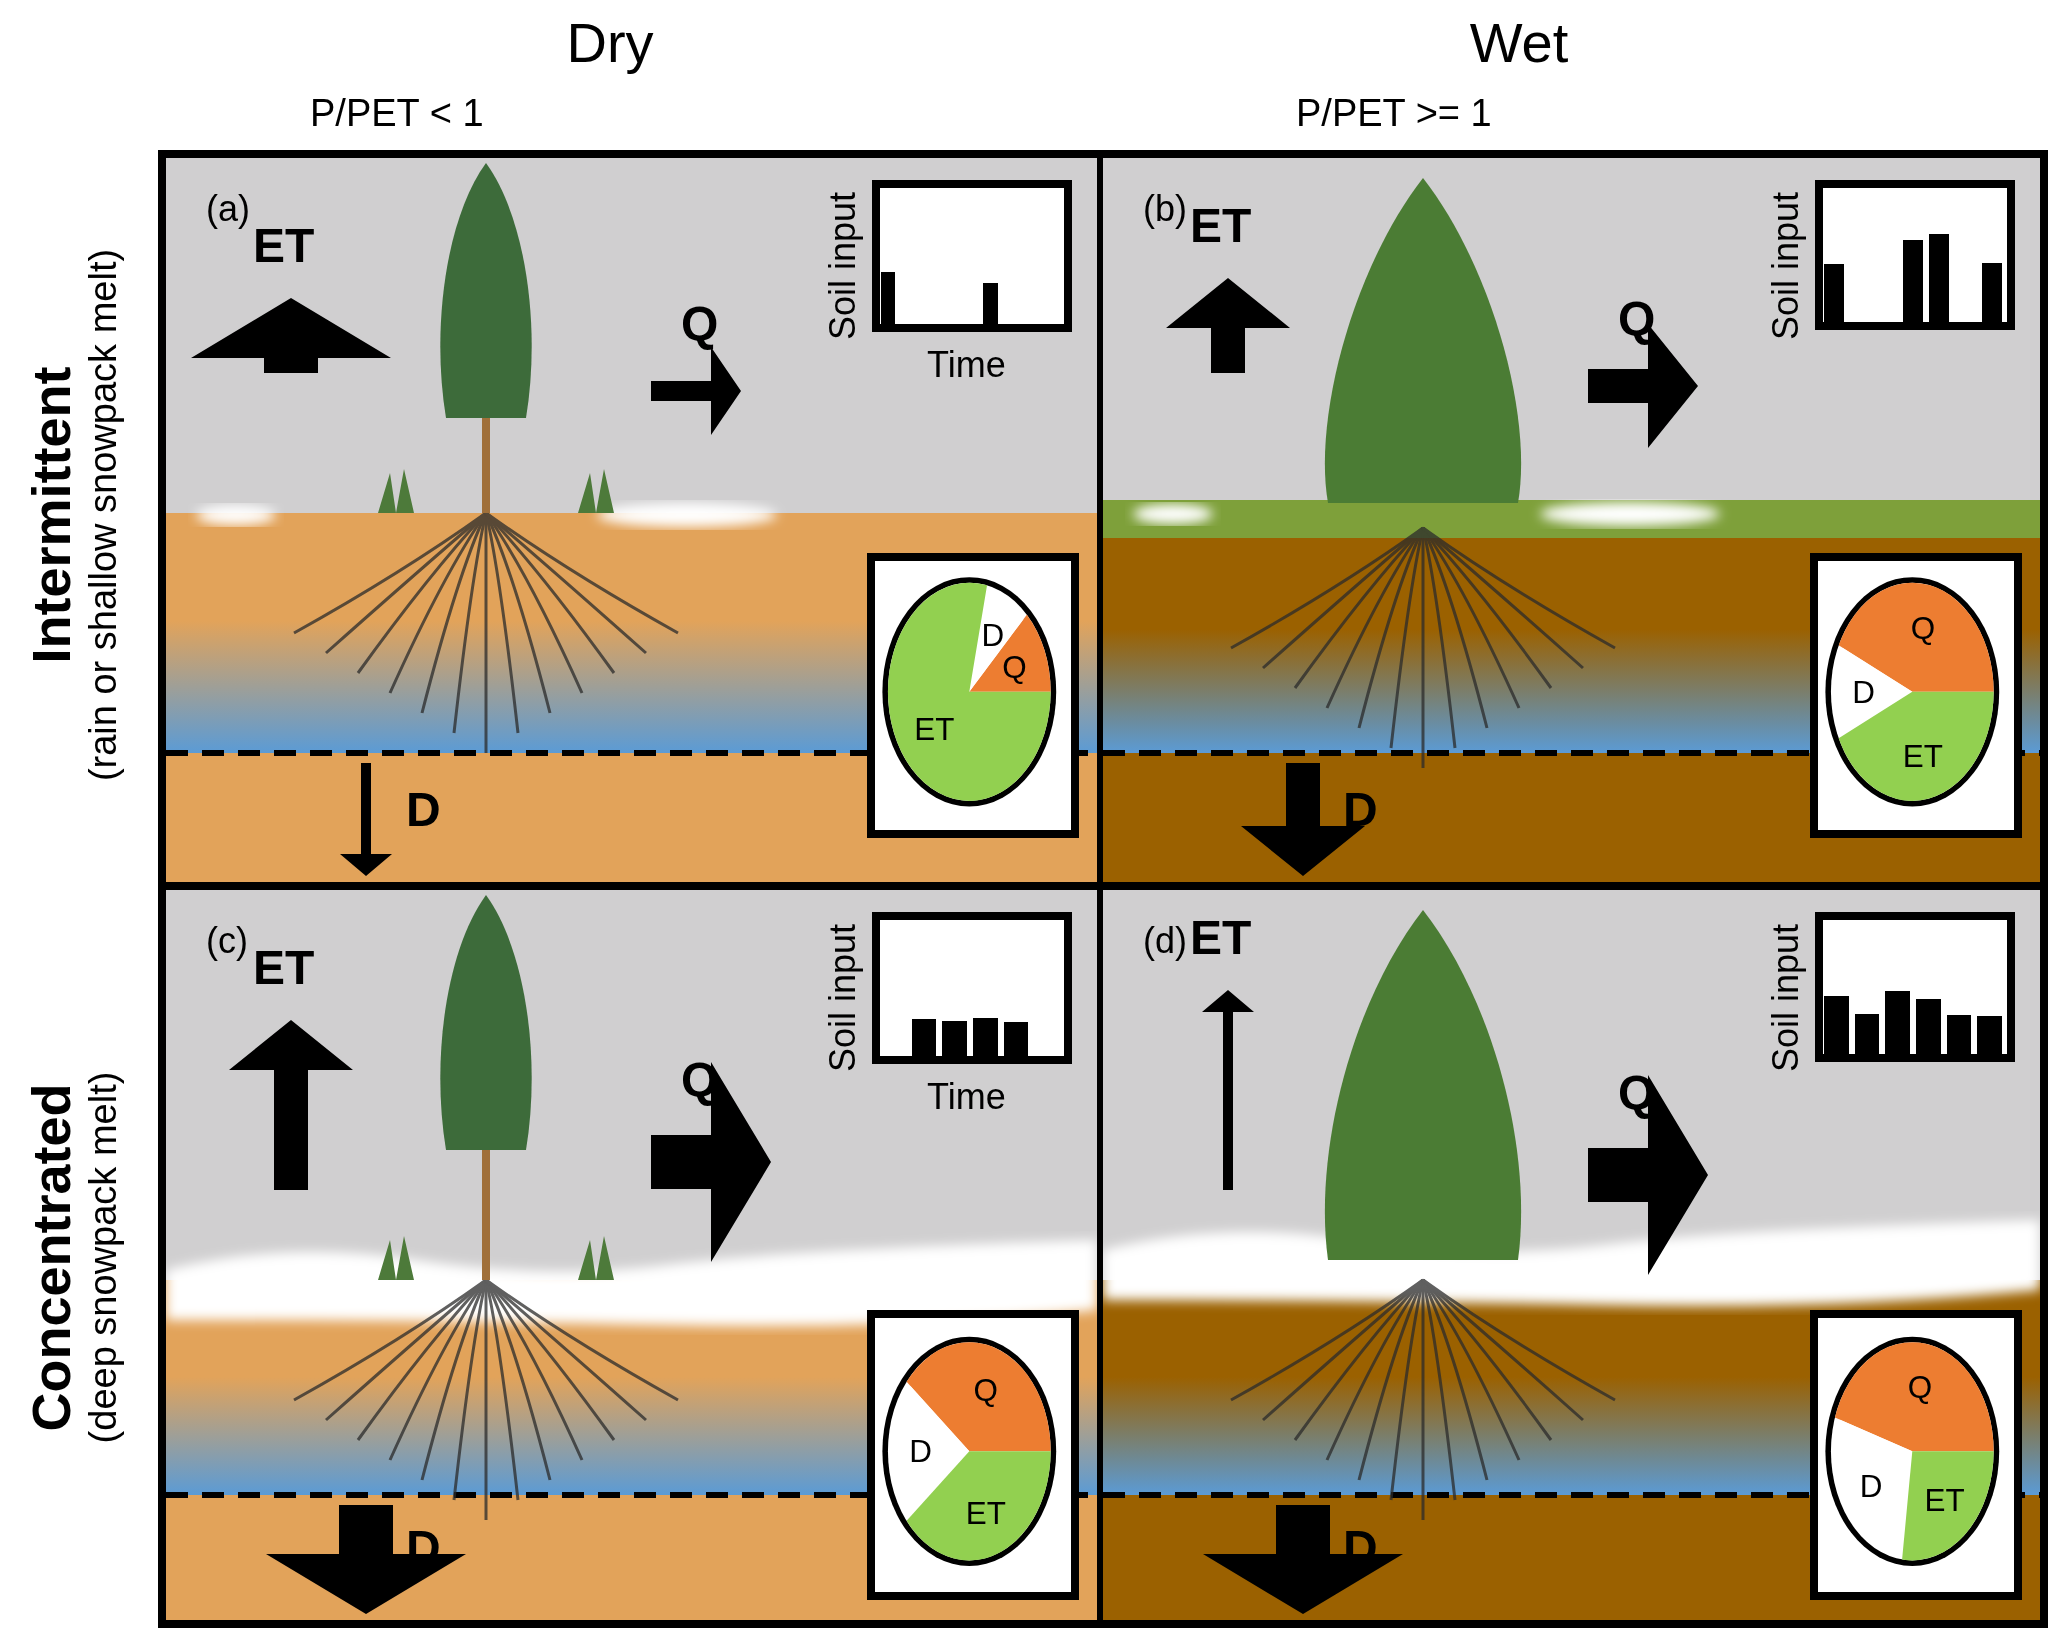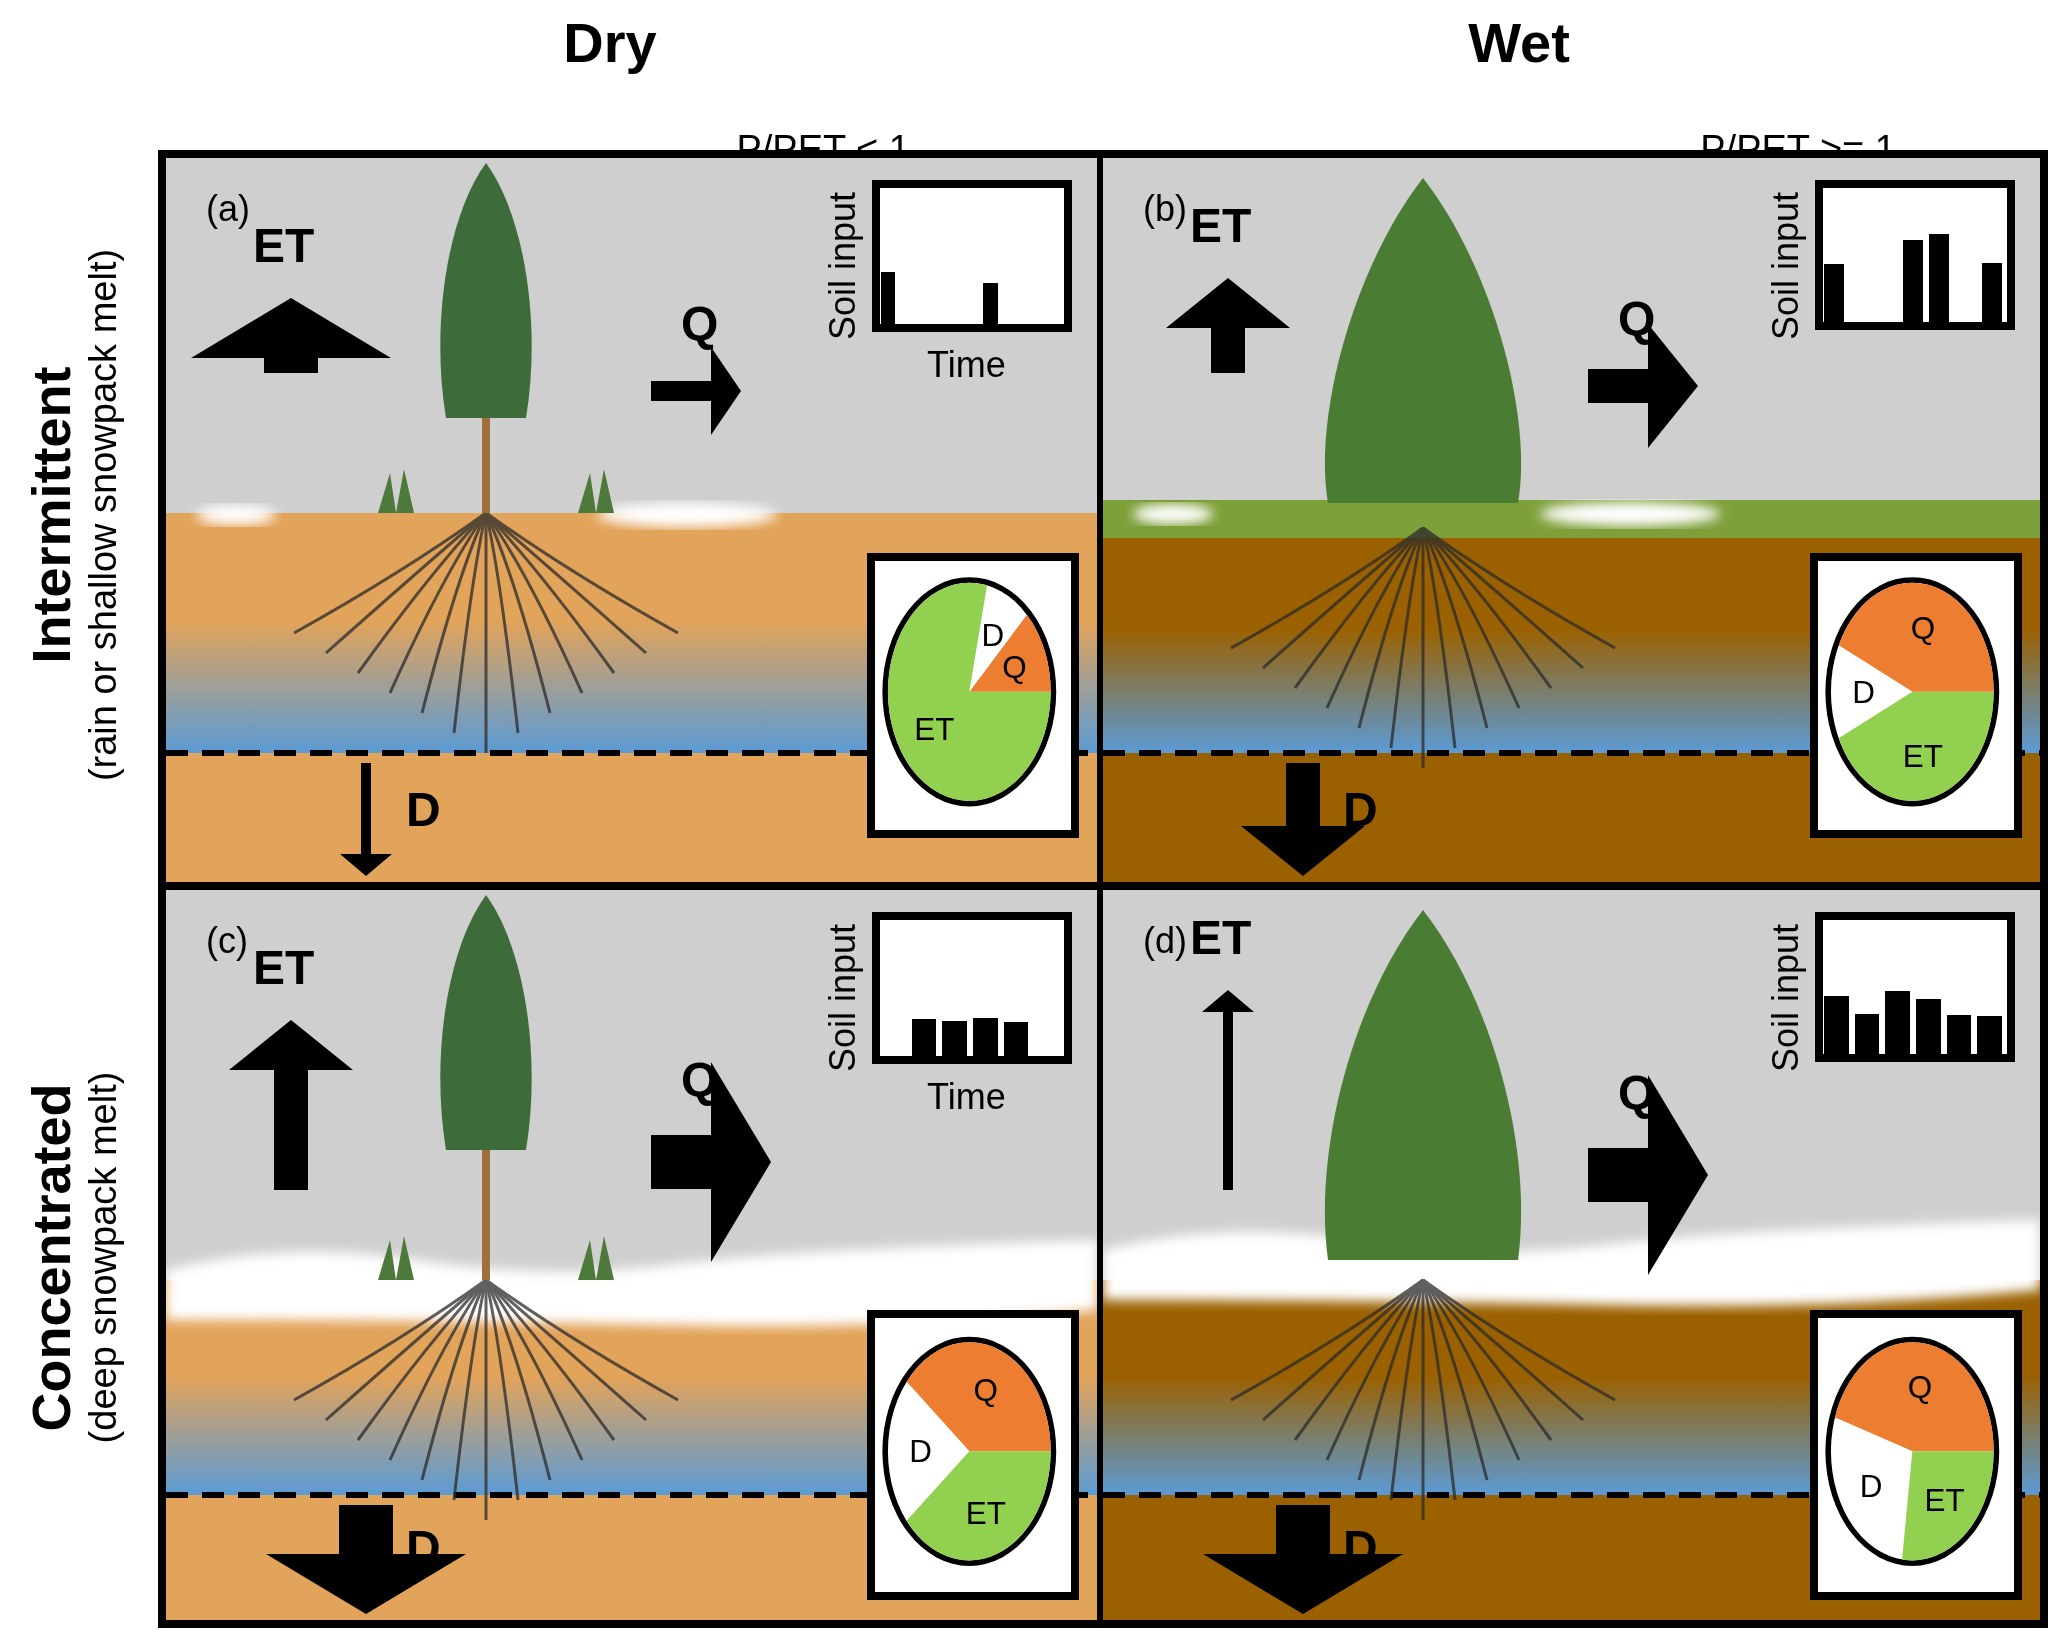--- a/index.html
+++ b/index.html
@@ -1,18 +1,18 @@
 <!DOCTYPE html>
 <html><head>
 <meta charset="utf-8">
 <style>
   html, body { margin:0; padding:0; background:#ffffff; }
   body { width:2067px; height:1643px; position:relative; overflow:hidden; font-family:"Liberation Sans", sans-serif; }
-  .col-title { position:absolute; text-align:center; font-weight:bold; font-size:56px; color:#000; width:600px; }
-  .col-sub { position:absolute; text-align:right; font-size:38px; color:#000; width:600px;margin-top:36px; }
+  .col-title { position:absolute; text-align:center; font-weight:normal; font-size:56px; color:#000; width:600px; }
+  .col-sub { position:absolute; text-align:left; font-size:38px; color:#000; width:600px; }
   .row-label { position:absolute; transform-origin:0 0; transform:rotate(-90deg); white-space:nowrap; text-align:center; }
   .row-title { font-weight:bold; font-size:54px; display:block; }
   .row-sub { font-size:38px; display:block; }
   #frame { position:absolute; left:158px; top:150px; width:1890px; height:1478px; border:8px solid #000; box-sizing:border-box; }
   .panel { position:absolute; overflow:hidden; }
   .panel svg.scene { position:absolute; left:0; top:0; width:100%; height:100%; }
   .divider-v { position:absolute; left:1097px; top:150px; width:6px; height:1478px; background:#000; }
   .divider-h { position:absolute; left:158px; top:882px; width:1890px; height:8px; background:#000; }
   .plabel { position:absolute; left:40px; top:30px; font-size:36px; color:#000; }
   .flux { position:absolute; font-weight:bold; color:#000; }

